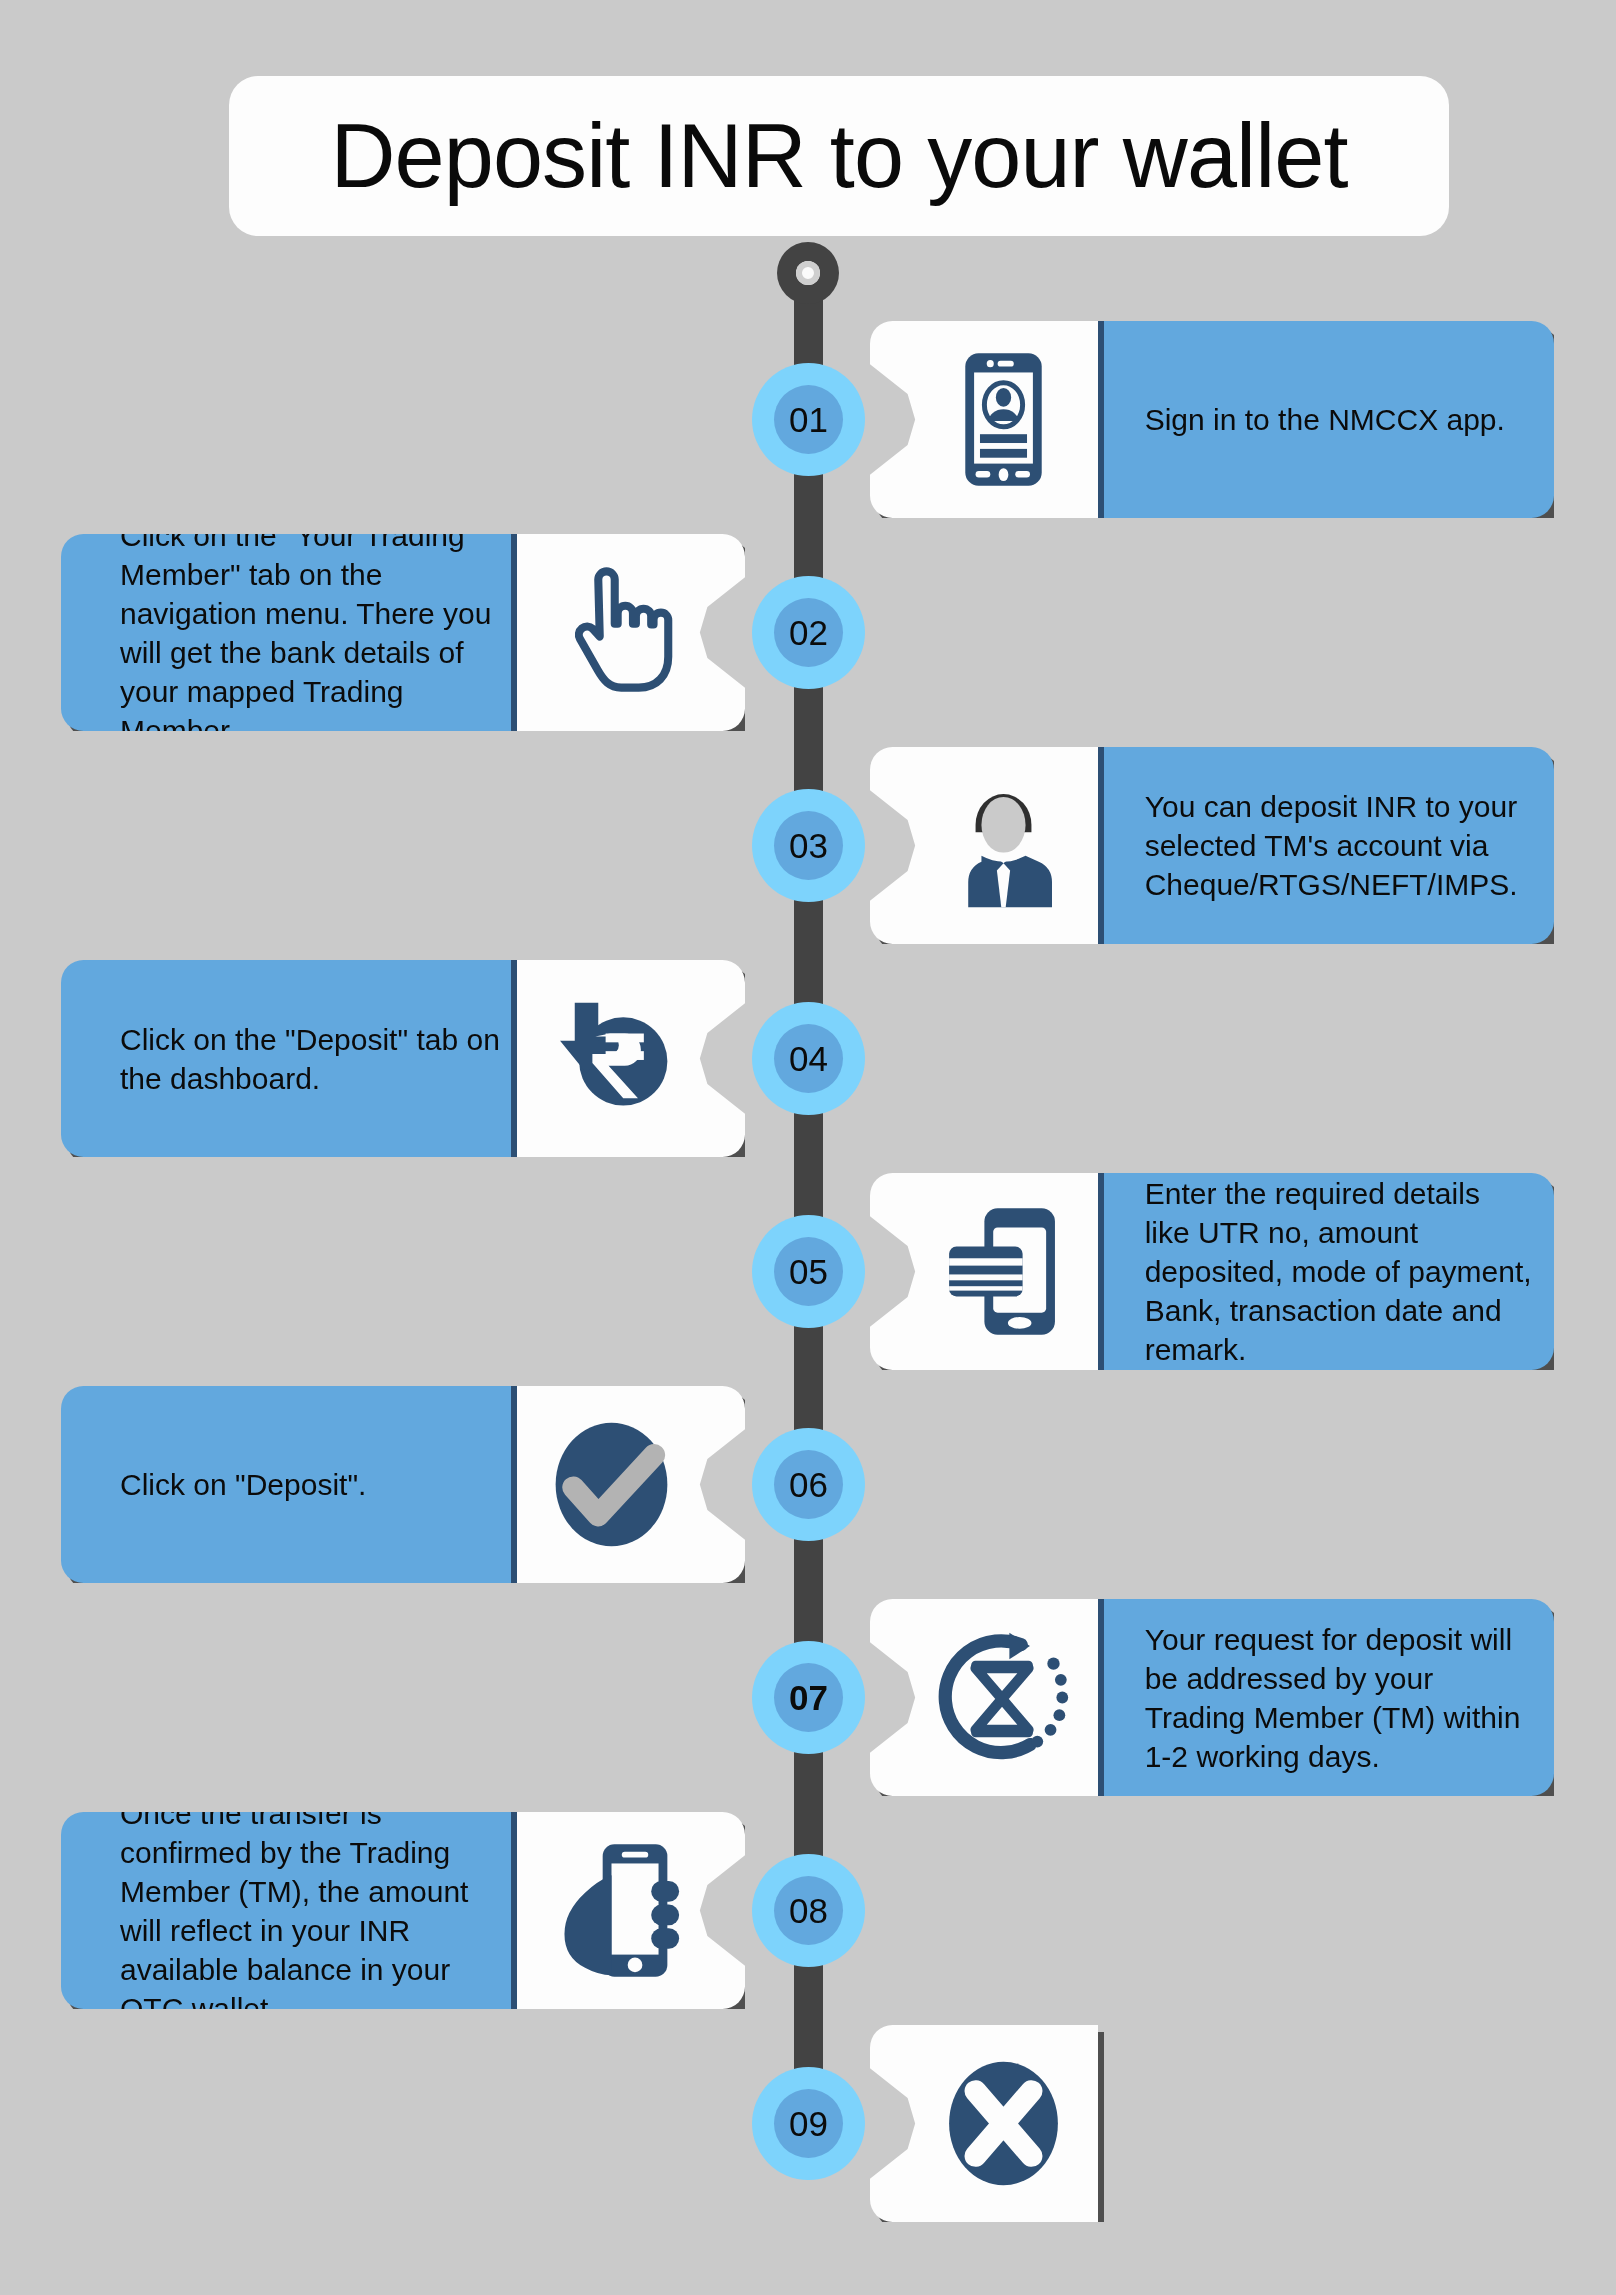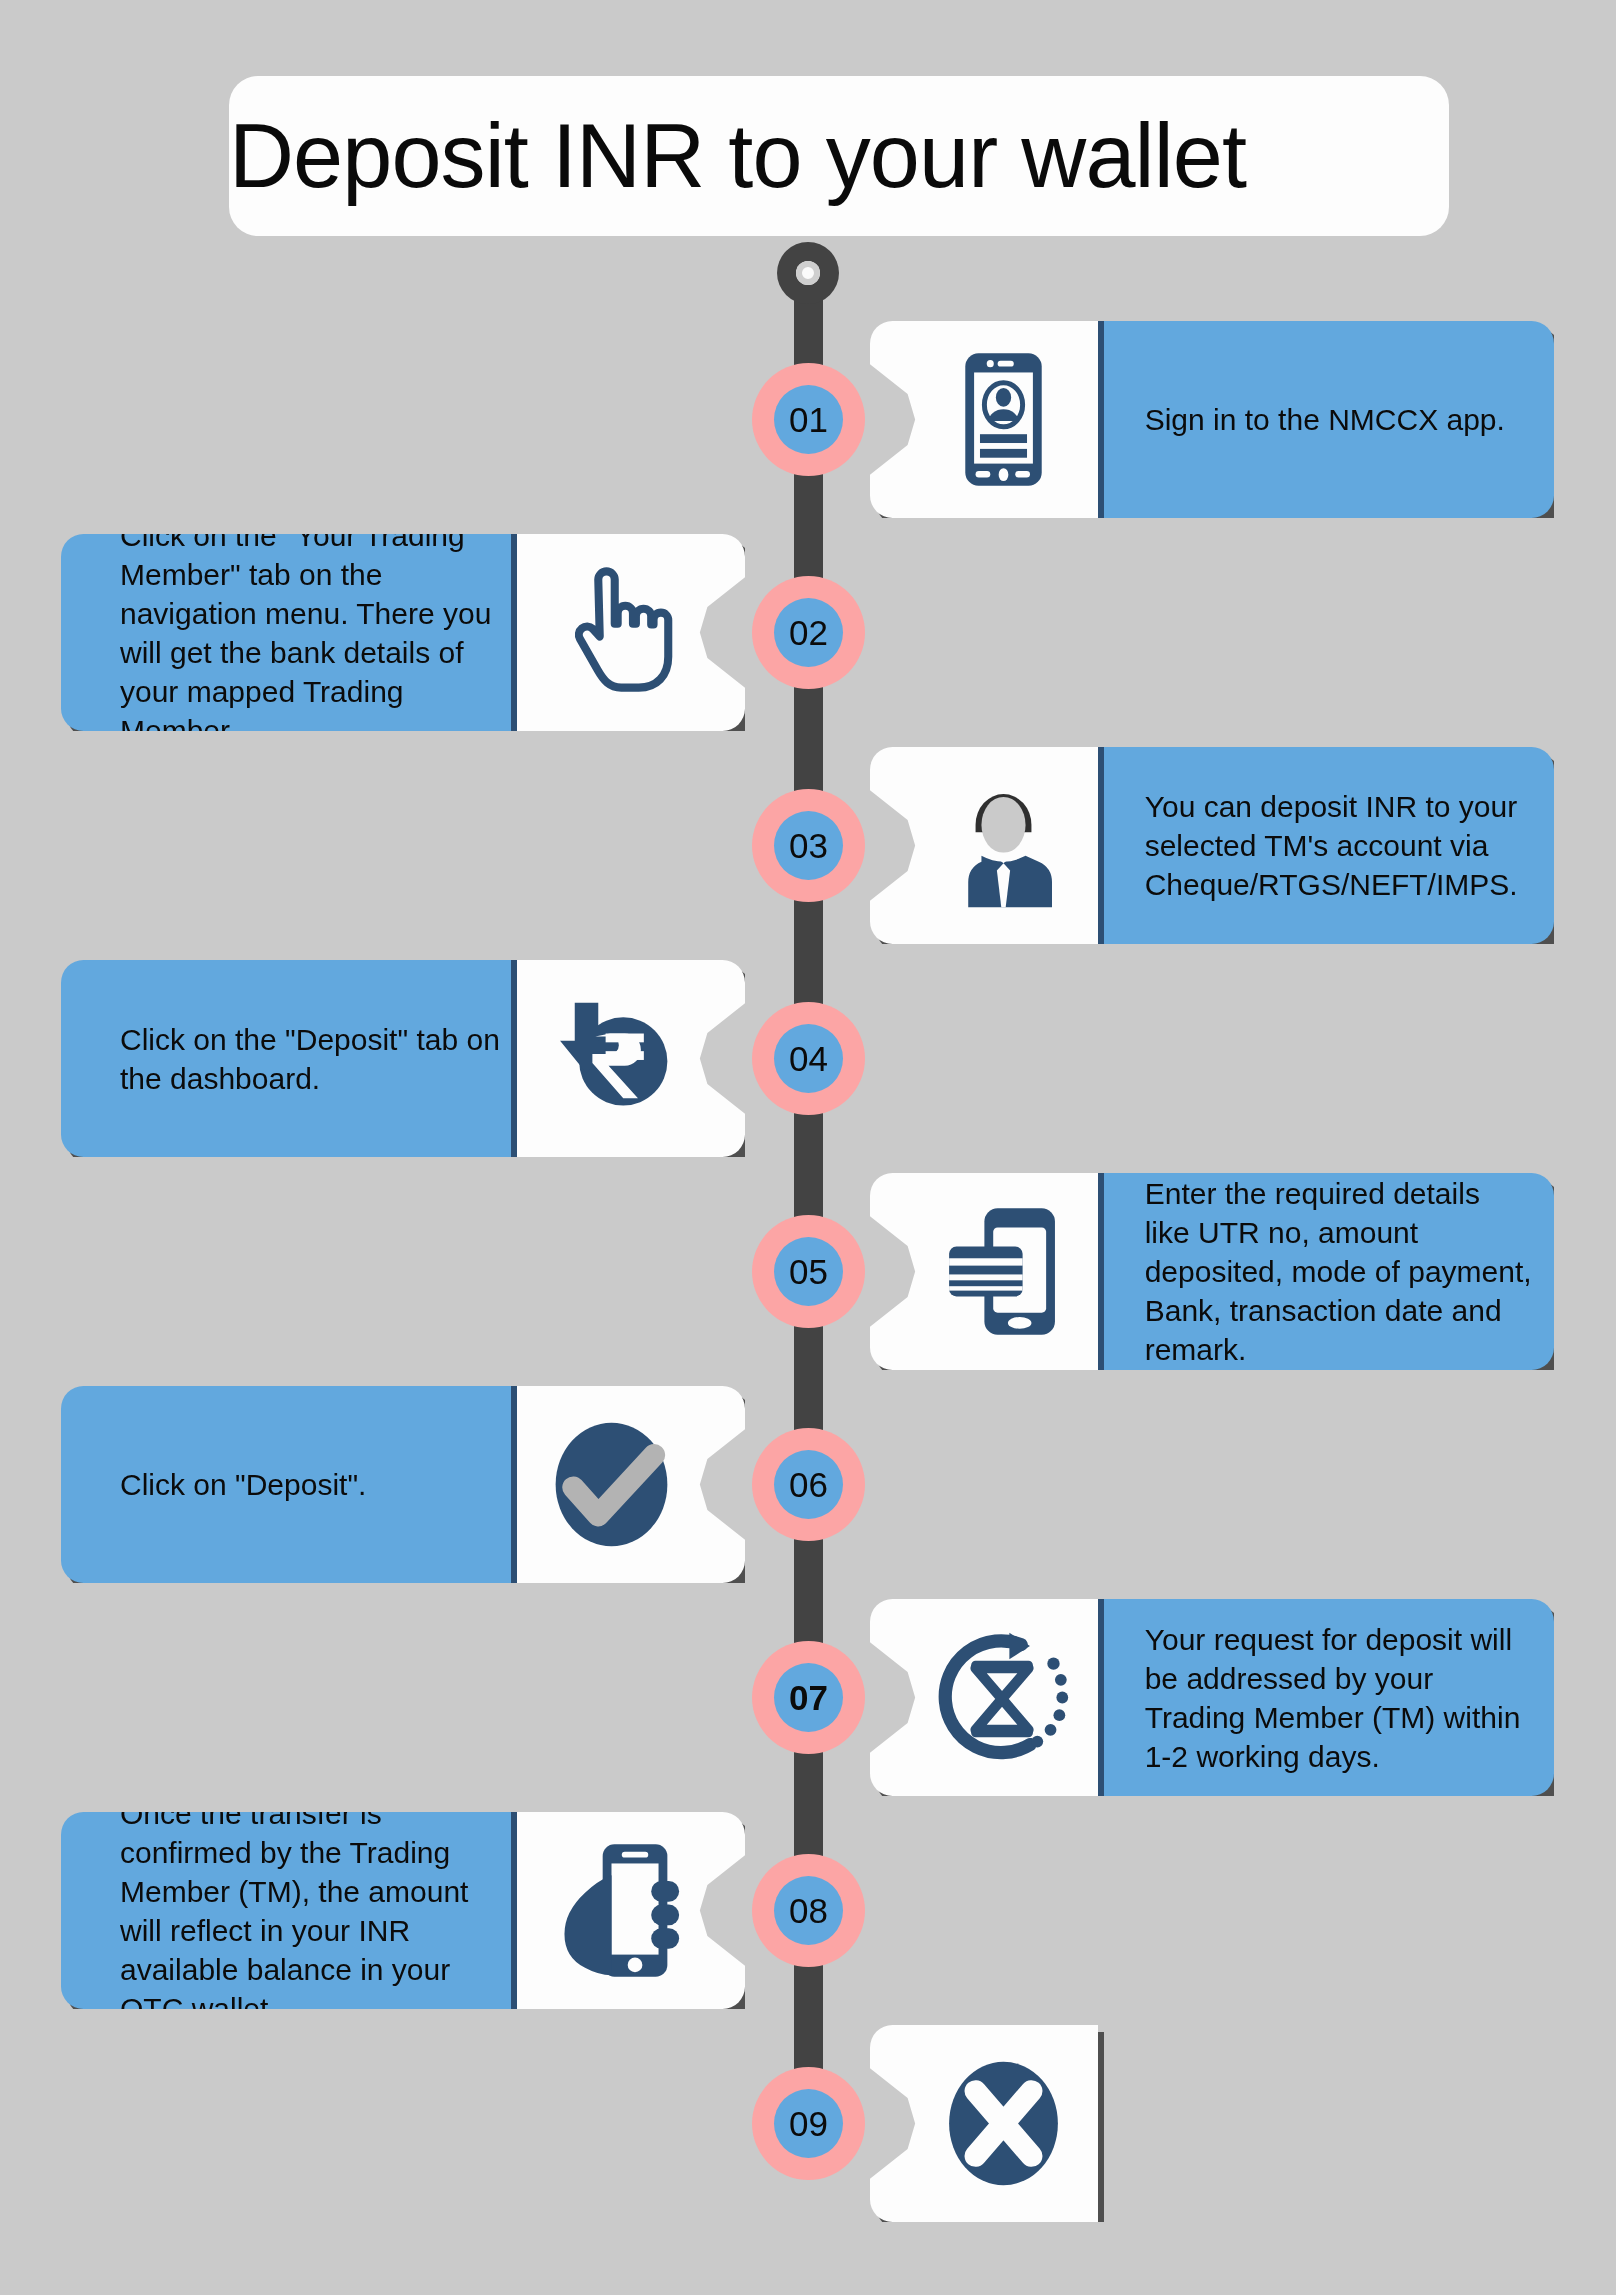--- a/index.html
+++ b/index.html
@@ -11,21 +11,21 @@
     position:relative;
   }
 
   
   #title-box{
     position:absolute;
     left:229px; top:76px;
     width:1220px; height:160px;
     background:#fdfdfd;
     border-radius:29px;
-    display:flex; align-items:center; 
+    display:flex; align-items:center; justify-content:center;
   }
   #title-text{
     font-size:90px;
     line-height:1;
     color:#0a0a0a;
     font-weight:400;
     letter-spacing:-0.9px;
     white-space:nowrap;
   }
 
@@ -51,21 +51,21 @@
   .tl-head-inner{
     width:24px;height:24px;border-radius:50%;
     background:#fbfbfb;
     box-shadow:0 0 0 6px #cfcfcf inset;
   }
   .tl-node{
     position:absolute;
     left:0px;
     width:113px; height:113px;
     border-radius:50%;
-    background:#fca5a5;
+    background:#7dd3fc;
     display:flex;align-items:center;justify-content:center;
   }
   .tl-badge{
     width:69px;height:69px;border-radius:50%;
     background:#62a8de;
     display:flex;align-items:center;justify-content:center;
     font-size:35px; color:#0b0b0b; letter-spacing:0px;
   }
 
   

